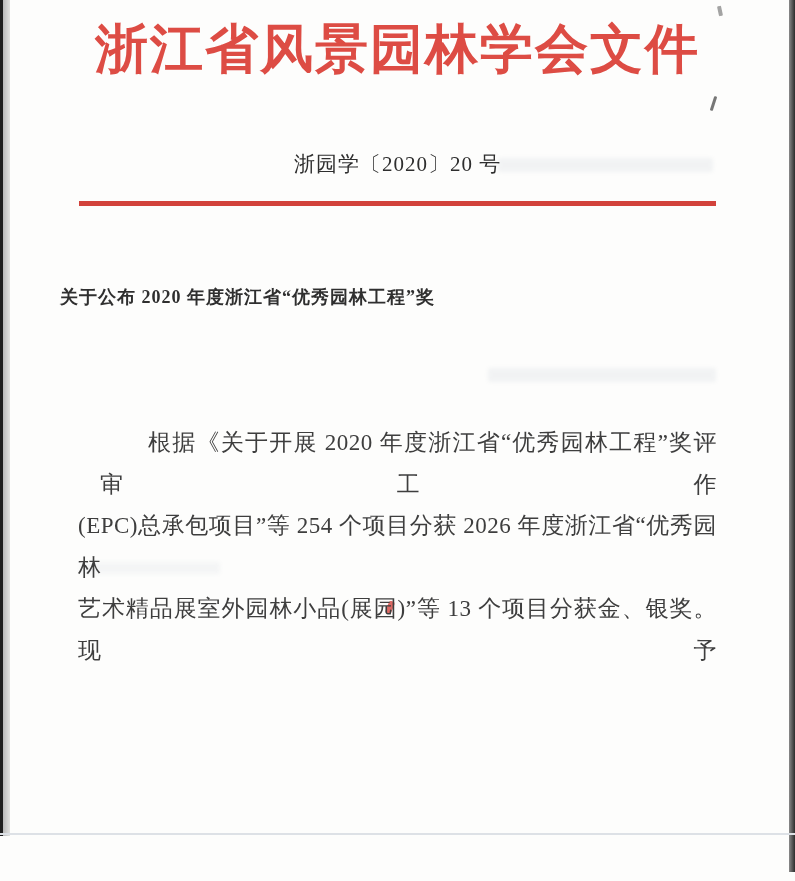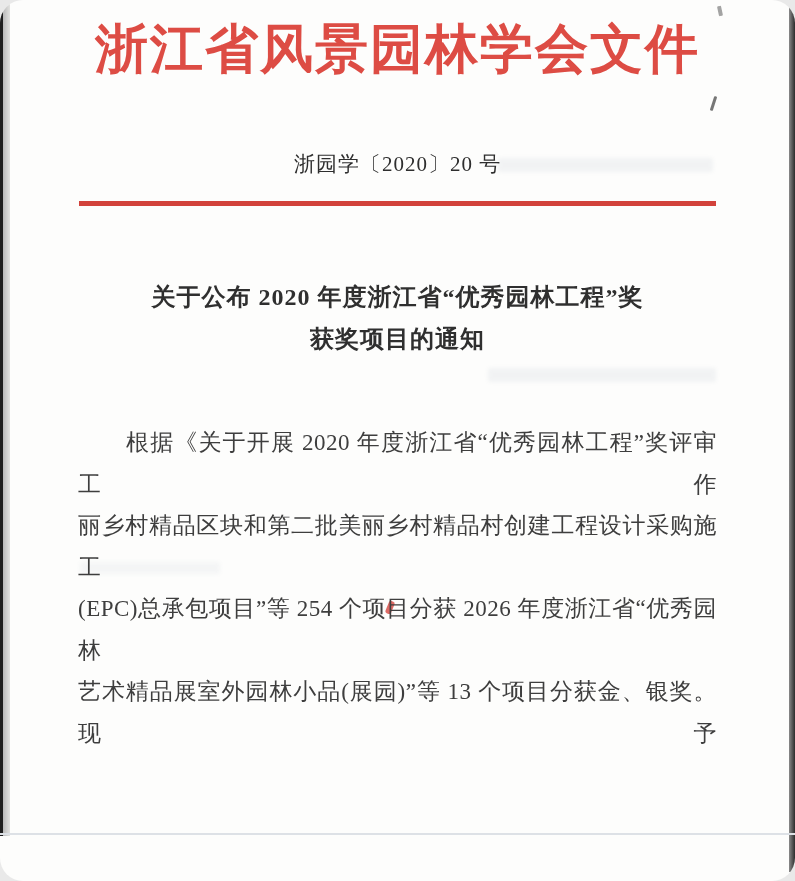--- a/index.html
+++ b/index.html
@@ -43,60 +43,60 @@
     font-size: 21px; color: #2e2e2e;
     letter-spacing: 1px;
   }
   
   .red-rule {
     position: absolute; left: 79px; top: 201px; width: 637px; height: 5px;
   }
   
   .notice-title {
     position: absolute; left: 60px; right: 60px; top: 276px;
-    text-align: center;
-    font-size: 24px; font-weight: 700; color: #2f2f2f;
+    text-align: left;
+    font-size: 18px; font-weight: 700; color: #2f2f2f;
     line-height: 42px;
     letter-spacing: 1px;
   }
   
   .document-body {
     position: absolute; left: 78px; top: 422px; width: 639px;
     font-size: 23px; color: #3e3e3e;
     line-height: 41.5px;
     letter-spacing: 0.5px;
   }
   .body-line { white-space: nowrap; }
   .body-line.full {
     white-space: normal;
     text-align: justify;
     text-align-last: justify;
   }
   .body-line.indent { padding-left: 48px; }
-  .body-line.indent.full { padding-left: 0; text-indent: 48px; }
+  .body-line.indent.full { padding-left: 0; text-indent: 48px; margin-left: 22px; }
   
   .ghost {
     position: absolute; background: #6e7f96; opacity: 0.08;
     filter: blur(2px); border-radius: 2px;
   }
   .ghost-1 { left: 498px; top: 158px; width: 215px; height: 14px; }
   .ghost-2 { left: 488px; top: 368px; width: 228px; height: 14px; }
   .ghost-3 { left: 80px; top: 562px; width: 140px; height: 12px; opacity: 0.06; }
   .speck {
     position: absolute; background: #4a4a4a; opacity: 0.75; border-radius: 1px;
   }
   .speck-1 { left: 712px; top: 96px; width: 3px; height: 15px; transform: rotate(18deg); }
   .speck-2 { left: 718px; top: 6px; width: 4px; height: 10px; transform: rotate(-12deg); opacity: 0.5; }
   .speck-red { left: 387px; top: 601px; width: 6px; height: 13px;
     background: #d4453e; opacity: 0.8; transform: rotate(22deg); border-radius: 2px; }
 </style>
 </head>
 <body>
 
-<div class="page" style="background: rgb(253, 253, 252); border-radius: 23px;">
+<div class="page" style="background: rgb(253, 253, 252);">
 
   <div class="edge-left-black"></div>
   <div class="edge-left-gray"></div>
   <div class="edge-right-dark"></div>
   <div class="scan-bottom-line"></div>
 
   <div class="ghost ghost-1"></div>
   <div class="ghost ghost-2"></div>
   <div class="ghost ghost-3"></div>
   <div class="speck speck-1"></div>
@@ -104,23 +104,21 @@
   <div class="speck speck-red"></div>
 
   <div class="org-title" style="color: rgb(221, 76, 68);">浙江省风景园林学会文件</div>
 
   <div class="doc-number">浙园学〔2020〕20 号</div>
 
   <div class="red-rule" style="background: rgb(210, 66, 59);"></div>
 
   <div class="notice-title">
     <div>关于公布 2020 年度浙江省“优秀园林工程”奖</div>
-    <div>获奖项目的通知</div>
   </div>
 
   <div class="document-body" style="color: rgb(62, 62, 62);">
       <div class="body-line indent full">根据《关于开展 2020 年度浙江省“优秀园林工程”奖评审工作</div>
-      <div class="body-line full">丽乡村精品区块和第二批美丽乡村精品村创建工程设计采购施工</div>
       <div class="body-line full">(EPC)总承包项目”等 254 个项目分获 2026 年度浙江省“优秀园林</div>
       <div class="body-line full">艺术精品展室外园林小品(展园)”等 13 个项目分获金、银奖。现予</div>
     </div>
 
 </div>
 
 </body></html>

